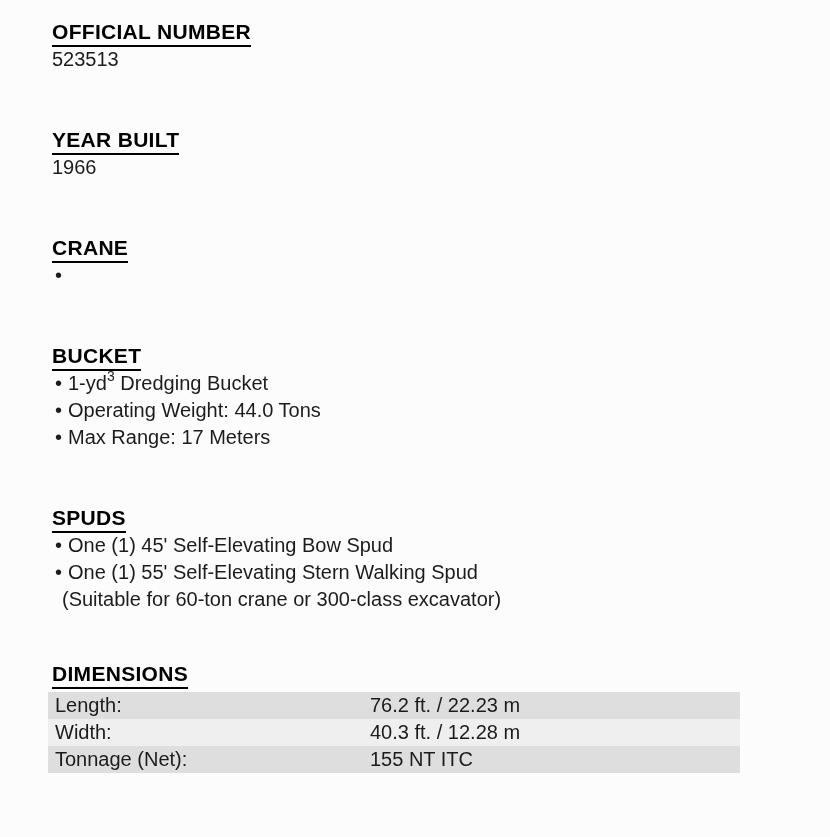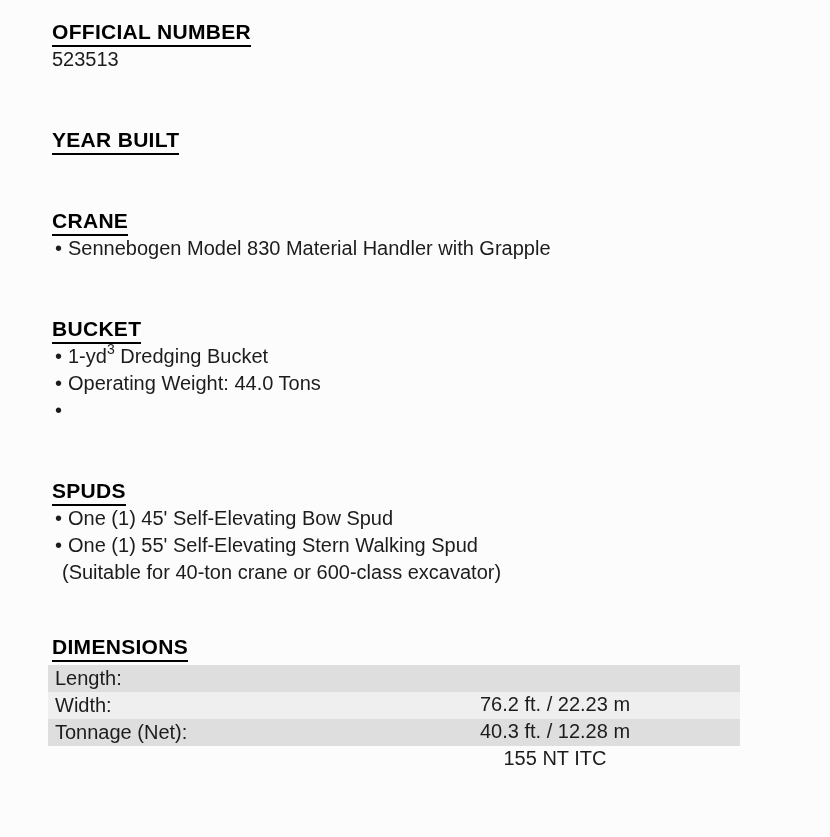--- a/index.html
+++ b/index.html
@@ -70,83 +70,82 @@
   .dim-row.dark  { background: var(--row-dark, #dedede); }
   .dim-row.light { background: var(--row-light, #efefef); }
   .label-cell {
     flex: 1;
     padding-left: 7px;
     white-space: nowrap;
   }
   .value-cell {
     width: 370px;
     flex: none;
-    text-align: center;
     white-space: nowrap;
-    margin-top: 26px;
   }
 </style>
 </head>
 <body>
 
 <div class="doc">
 
   <div class="section">
     <div class="heading-line">
       <span class="heading">OFFICIAL NUMBER</span>
     </div>
     <div class="value-line">523513</div>
   </div>
 
   <div class="section">
     <div class="heading-line">
       <span class="heading">YEAR BUILT</span>
     </div>
+    <div class="value-line">1966</div>
   </div>
 
   <div class="section">
     <div class="heading-line">
       <span class="heading">CRANE</span>
     </div>
     <div class="bullet-line">
       <span class="bullet">•</span>
-      <span>Sennebogen Model 830 Material Handler with Grapple</span>
     </div>
   </div>
 
   <div class="section">
     <div class="heading-line">
       <span class="heading">BUCKET</span>
     </div>
     <div class="bullet-line">
       <span class="bullet">•</span>
       <span><span>1-yd</span><sup class="yd-sup">3</sup><span> Dredging Bucket</span></span>
     </div>
     <div class="bullet-line">
       <span class="bullet">•</span>
       <span>Operating Weight: 44.0 Tons</span>
     </div>
     <div class="bullet-line">
       <span class="bullet">•</span>
+      <span>Max Range: 17 Meters</span>
     </div>
   </div>
 
   <div class="section tight">
     <div class="heading-line">
       <span class="heading">SPUDS</span>
     </div>
     <div class="bullet-line">
       <span class="bullet">•</span>
       <span>One (1) 45' Self-Elevating Bow Spud</span>
     </div>
     <div class="bullet-line">
       <span class="bullet">•</span>
       <span>One (1) 55' Self-Elevating Stern Walking Spud</span>
     </div>
-    <div class="note-line">(Suitable for 40-ton crane or 600-class excavator)</div>
+    <div class="note-line">(Suitable for 60-ton crane or 300-class excavator)</div>
   </div>
 
   <div class="section">
     <div class="heading-line">
       <span class="heading">DIMENSIONS</span>
     </div>
     <div class="dim-table">
       <div class="dim-row dark">
         <div class="label-cell">Length:</div>
         <div class="value-cell">76.2 ft. / 22.23 m</div>

